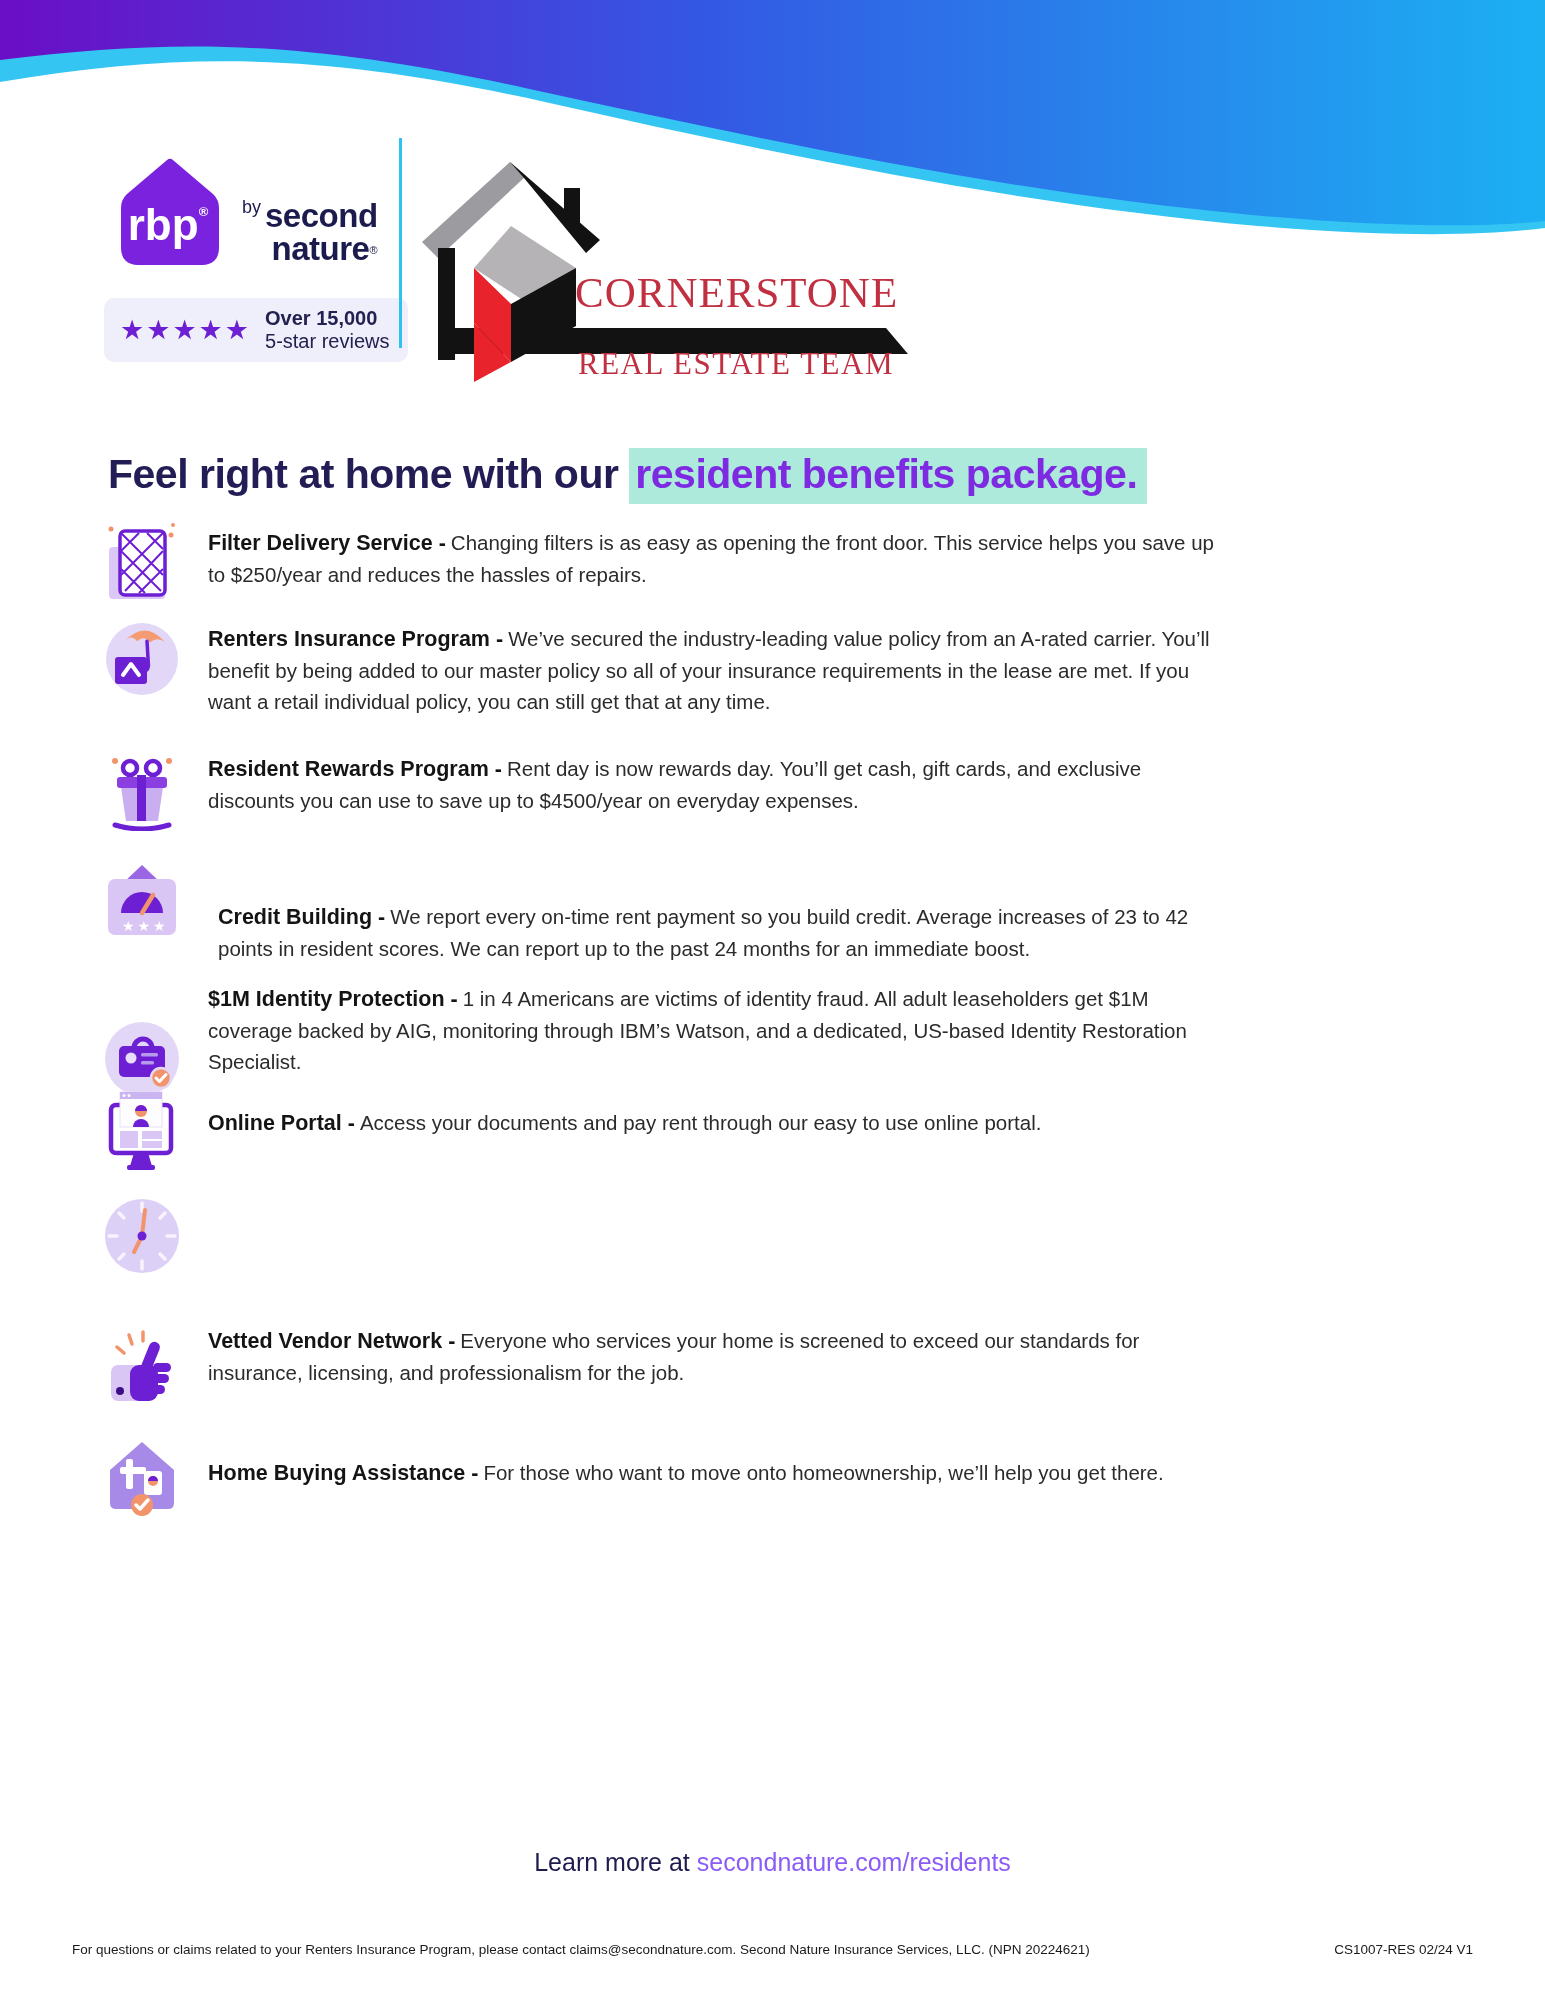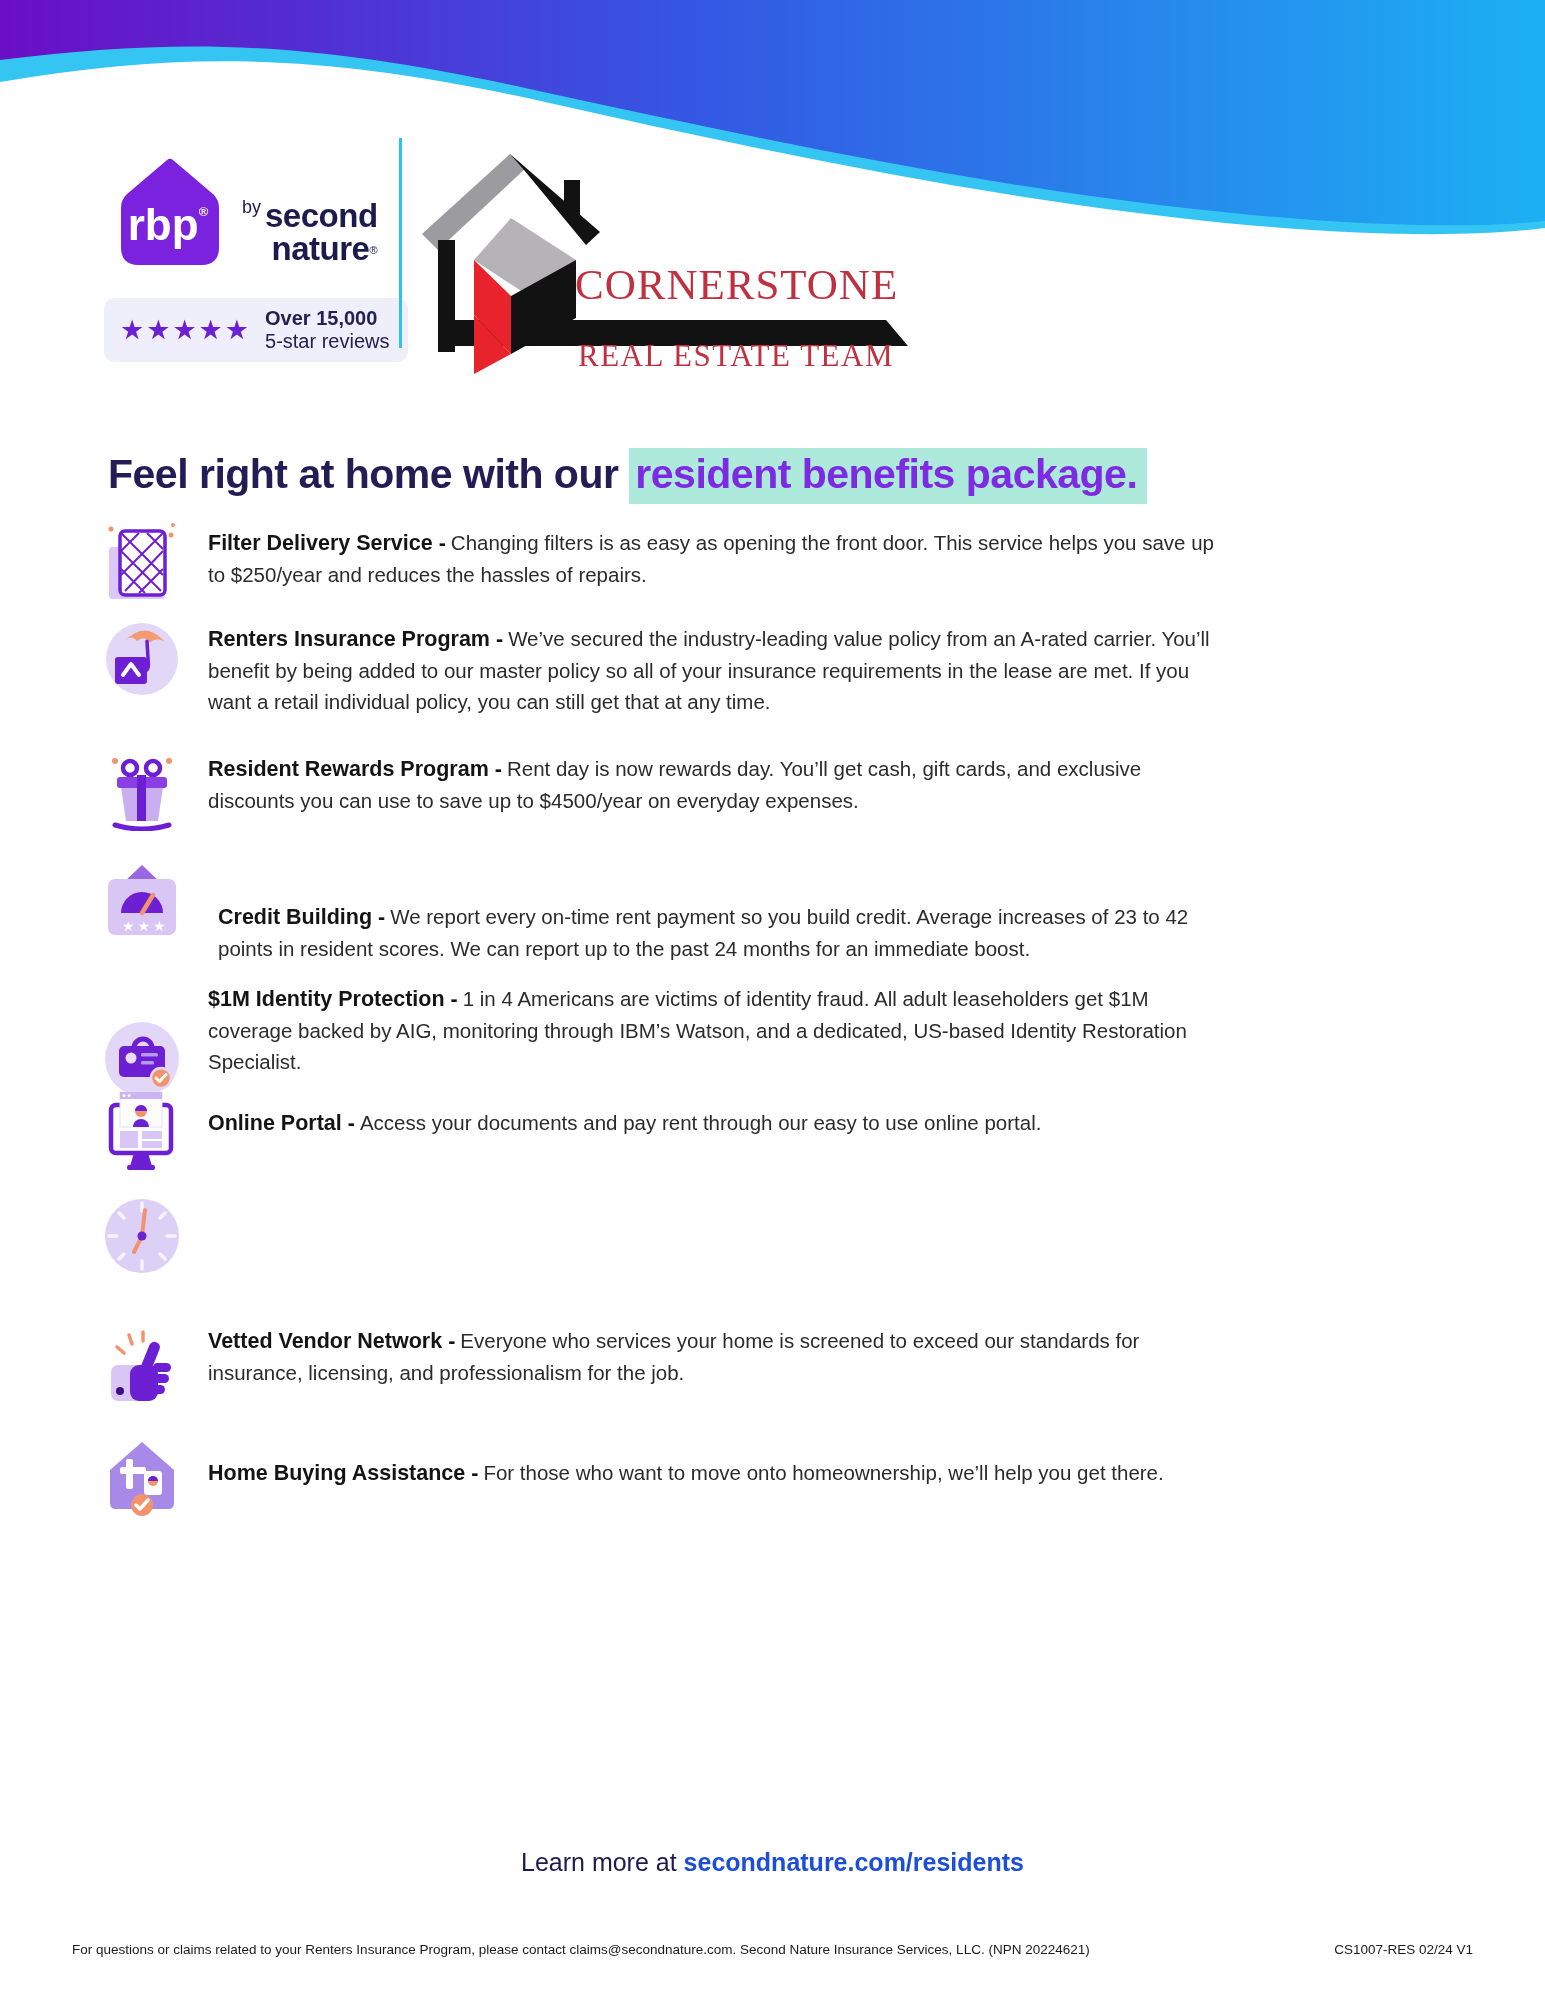--- a/index.html
+++ b/index.html
@@ -15,42 +15,42 @@
   .byline .by{font-size:18px;font-weight:400;margin-right:4px;vertical-align:14px;}
   .byline .brand{font-size:33px;font-weight:800;letter-spacing:-0.5px;}
   .byline sup{font-size:11px;}
   .review-badge{position:absolute;left:104px;top:298px;background:#efeefb;border-radius:10px;
     display:flex;align-items:center;gap:14px;padding:9px 18px 9px 16px;}
   .stars{color:#6d1fd4;font-size:27px;letter-spacing:2px;line-height:1;}
   .review-text{color:#23214f;line-height:1.15;}
   .review-text .l1{font-size:20px;font-weight:600;}
   .review-text .l2{font-size:20px;font-weight:400;}
   .divider{position:absolute;left:399px;top:138px;width:3px;height:210px;background:#2cc3f0;}
-  .cornerstone{position:absolute;left:418px;top:148px;width:500px;height:240px;}
+  .cornerstone{position:absolute;left:418px;top:156px;width:500px;height:240px;}
   .cs-name{position:absolute;left:157px;top:112px;font-family:"Liberation Serif",serif;
     font-size:43px;color:#c03040;letter-spacing:1px;white-space:nowrap;}
   .cs-sub{position:absolute;left:160px;top:190px;font-family:"Liberation Serif",serif;
     font-size:31px;color:#c03040;letter-spacing:1.5px;white-space:nowrap;}
   
   .page-title{position:absolute;left:108px;top:424px;font-size:41px;font-weight:700;
     color:#221d55;letter-spacing:-0.5px;white-space:nowrap;}
   .page-title .hl{color:#7d2ae2;background:#aeeadb;padding:3px 10px 7px 6px;font-weight:800;}
   
   .benefit{position:absolute;left:100px;display:flex;gap:24px;width:1360px;}
   .b-icon{width:84px;flex:0 0 84px;display:flex;justify-content:center;margin-top:-4px;}
   .benefit.single .b-icon{margin-top:-18px;}
   .b-text{width:1020px;font-size:20.5px;line-height:31px;color:#2b2b2b;margin-top:2px;}
   .b-text b{color:#141414;font-size:21.5px;font-weight:700;margin-right:5px;}
   .r1{top:525px;}.r2{top:621px;}.r3{top:751px;}.r4{top:865px;}.r5{top:981px;align-items:flex-end;}
   .r6{top:1105px;}.r7{top:1201px;}.r8{top:1323px;}.r9{top:1455px;}
   .r4 .b-text,.r7 .b-text{margin-left:10px;margin-top:36px;}
   
   .learn-more{position:absolute;top:1848px;left:0;width:1545px;text-align:center;
     font-size:25px;color:#1d1b4f;}
-  .learn-more a{color:#1d4ed8;font-weight:700;text-decoration:none;text-align:right;}
+  .learn-more a{color:#8b5cf6;font-weight:400;text-decoration:none;text-align:right;}
   .fine-print{position:absolute;top:1942px;left:72px;right:72px;display:flex;
     justify-content:space-between;font-size:13.5px;color:#1a1a1a;}
 </style>
 </head>
 <body>
 
 <div class="wave-wrap">
   <svg width="1545" height="310" viewBox="0 0 1545 310">
     <defs>
       <linearGradient id="wg" x1="0" y1="0" x2="1" y2="0">

